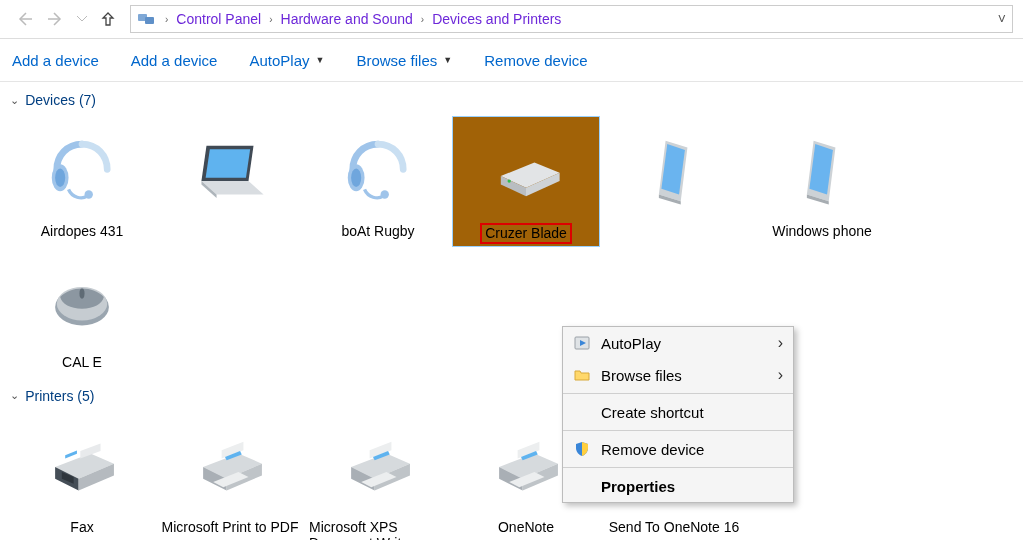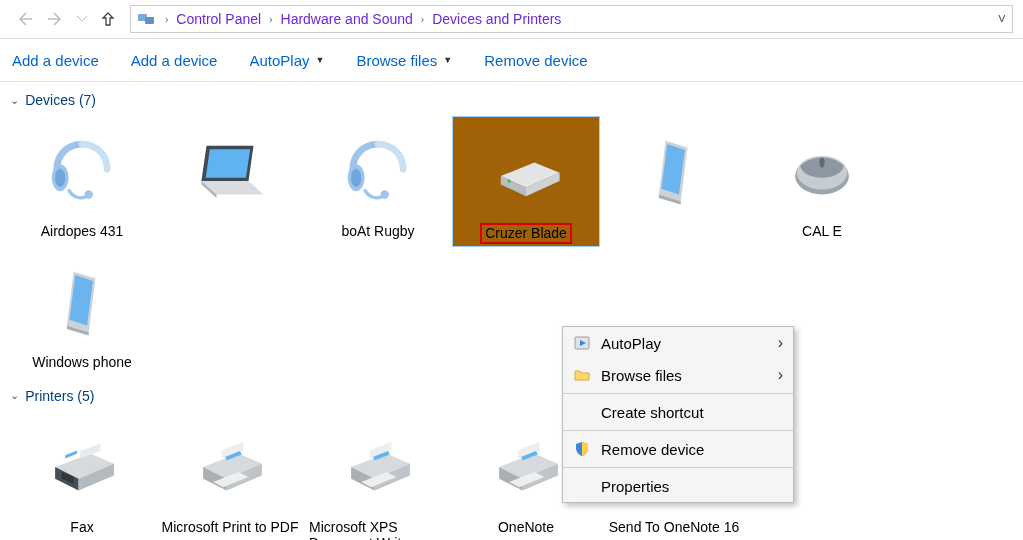--- a/index.html
+++ b/index.html
@@ -23,21 +23,21 @@
   .item.selected{background:#a16207;border:1px solid #99d1ff}
   .item .icon-wrap{width:96px;height:96px;display:flex;align-items:center;justify-content:center}
   .item .label{font-size:14px;color:#000;margin-top:4px;line-height:1.2}
   .item.selected .label{border:2px solid #d00;padding:0 3px}
   .context-menu{position:absolute;left:562px;top:244px;width:230px;background:#f5f5f5;border:1px solid #bcbcbc;box-shadow:3px 3px 6px rgba(0,0,0,.25);font-size:15px}
   .cm-item{display:flex;align-items:center;height:32px;padding:0 10px;position:relative}
   .cm-item .ci-icon{width:18px;height:18px;margin-right:10px;display:flex;align-items:center;justify-content:center}
   .cm-item .ci-arrow{position:absolute;right:10px;color:#333;font-size:16px}
   .cm-sep{height:1px;background:#cfcfcf;margin:2px 0}
   .cm-item.troubleshoot span.lbl{border:2px solid #d00;padding:0 3px}
-  .cm-item.properties{font-weight:400}
+  .cm-item.properties{font-weight:700}
   svg{display:block}
   .iso-base{width:84px;height:84px}
 </style>
 </head>
 <body>
 
 <div class="nav-bar">
   <div class="nav-arrow">
     <svg width="20" height="20" viewBox="0 0 20 20">
         <path d="M12 4l-6 6 6 6" stroke="#bbb" stroke-width="1.5" fill="none"></path>
@@ -158,38 +158,38 @@
             <polygon points="42,18 63,25 56,78 35,71" fill="#6ab4ef"></polygon>
             <polygon points="32,78 58,86 58,90 32,82" fill="#a7adb2"></polygon>
           </svg>
       </div>
       <div class="label"></div>
     </div>
 
     <div class="item">
       <div class="icon-wrap">
         <svg class="iso-base" viewBox="0 0 100 100">
+            <polygon points="40,14 66,22 58,86 32,78" fill="#cdd2d6"></polygon>
+            <polygon points="42,18 63,25 56,78 35,71" fill="#6ab4ef"></polygon>
+            <polygon points="32,78 58,86 58,90 32,82" fill="#a7adb2"></polygon>
+          </svg>
+      </div>
+      <div class="label">Windows phone</div>
+    </div>
+
+    <div class="item">
+      <div class="icon-wrap">
+        <svg class="iso-base" viewBox="0 0 100 100">
             <ellipse cx="50" cy="56" rx="32" ry="22" fill="#9aa5af"></ellipse>
             <ellipse cx="50" cy="52" rx="30" ry="20" fill="#c6ccd1"></ellipse>
             <path d="M50 34c10 0 20 4 26 10-2 8-12 14-26 14s-24-6-26-14c6-6 16-10 26-10z" fill="#8c97a1"></path>
             <ellipse cx="50" cy="40" rx="3" ry="6" fill="#5f6b75"></ellipse>
           </svg>
       </div>
       <div class="label">CAL E</div>
-    </div>
-
-    <div class="item">
-      <div class="icon-wrap">
-        <svg class="iso-base" viewBox="0 0 100 100">
-            <polygon points="40,14 66,22 58,86 32,78" fill="#cdd2d6"></polygon>
-            <polygon points="42,18 63,25 56,78 35,71" fill="#6ab4ef"></polygon>
-            <polygon points="32,78 58,86 58,90 32,82" fill="#a7adb2"></polygon>
-          </svg>
-      </div>
-      <div class="label">Windows phone</div>
     </div>
 
   </div>
 
   <div class="group-header">
     <span class="chev">⌄</span>
     <span>Printers (5)</span>
   </div>
   <div class="items">
 

